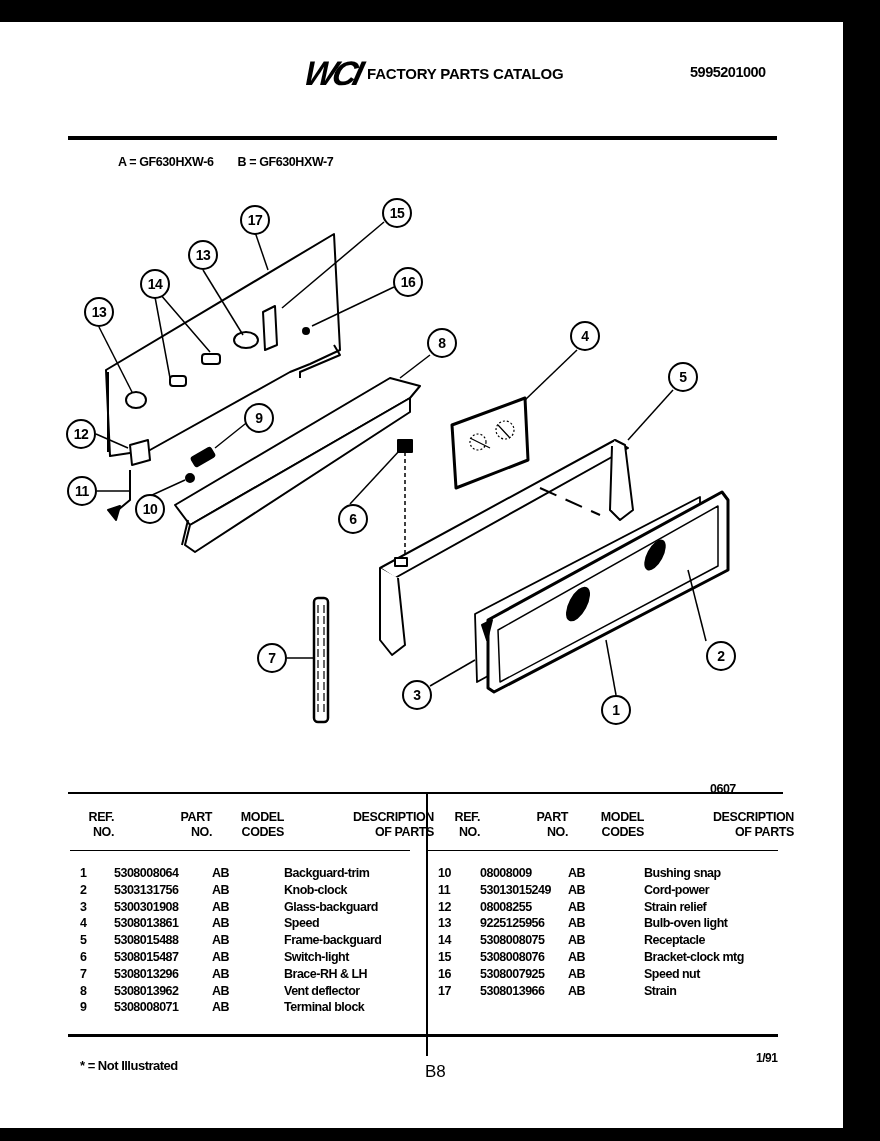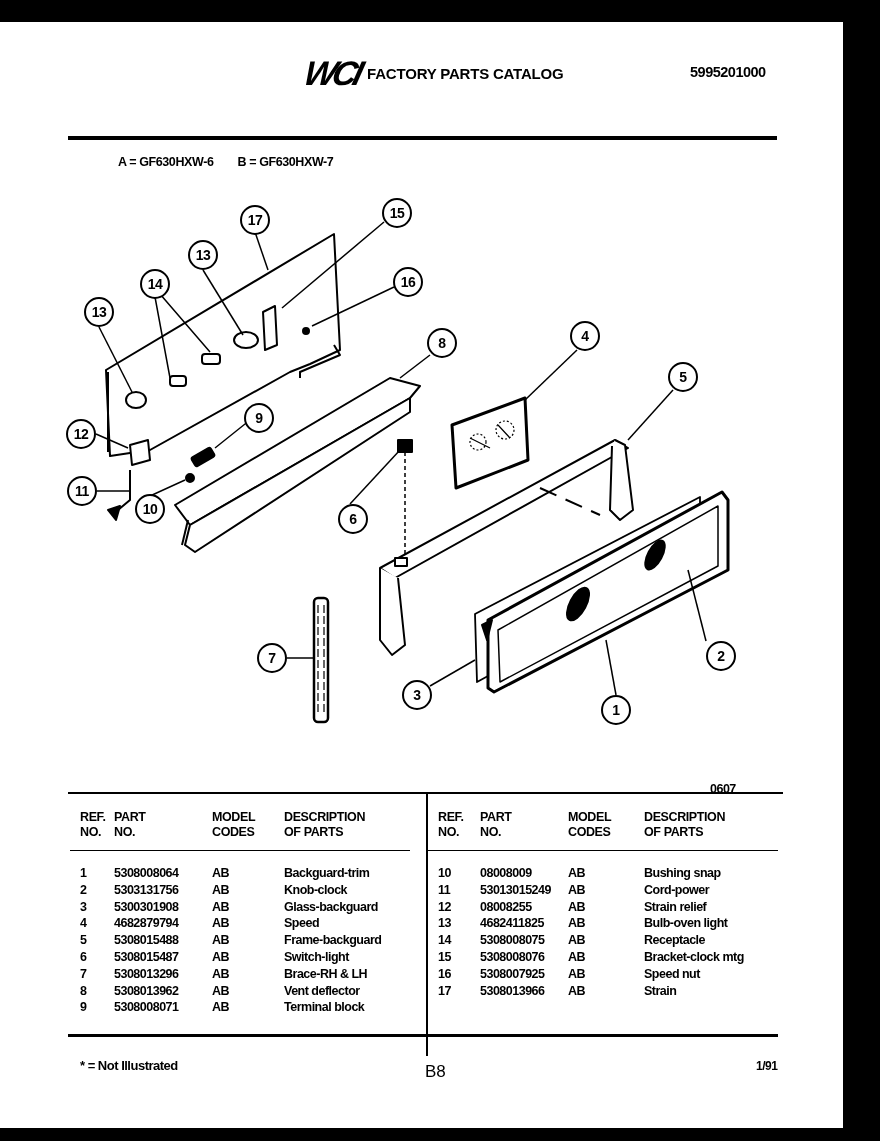--- a/index.html
+++ b/index.html
@@ -50,21 +50,21 @@
     .rule-mid {
       position: absolute; left: 68px; top: 792px; width: 715px; height: 2px; background: #000;
     }
     .vdiv {
       position: absolute; left: 426px; top: 794px; width: 2px; height: 262px; background: #000;
     }
     .table { position: absolute; top: 810px; }
     .table.left { left: 80px; }
     .table.right { left: 438px; }
     .th {
-      display: flex; font-weight: bold; font-size: 12.5px; line-height: 15px; letter-spacing: -0.4px;
+      display: flex; font-weight: bold; font-size: 12.5px; line-height: 15px; letter-spacing: -0.4px; text-align: right;
     }
     .th div { white-space: pre-line; }
     .hrule { height: 1px; background: #000; margin: 10px 0 14px 0; }
     .table.left .hrule { width: 340px; margin-left: -10px; }
     .table.right .hrule { width: 350px; margin-left: -10px; }
     .row {
       display: flex; font-weight: bold; font-size: 12.5px; line-height: 16.8px; letter-spacing: -0.5px;
     }
     .c-ref { width: 34px; }
     .c-part { width: 98px; }
@@ -76,21 +76,21 @@
     .rule-bot {
       position: absolute; left: 68px; top: 1034px; width: 710px; height: 3px; background: #000;
     }
     .foot-note {
       position: absolute; left: 80px; top: 1058px; font-weight: bold; font-size: 13px; letter-spacing: -0.5px;
     }
     .page-code {
       position: absolute; left: 425px; top: 1062px; font-weight: normal; font-size: 17px;
     }
     .date-code {
-      position: absolute; left: 756px; top: 1051px; font-weight: bold; font-size: 12px; letter-spacing: -0.5px; margin-top: 8px;
+      position: absolute; left: 756px; top: 1051px; font-weight: bold; font-size: 12px; letter-spacing: -0.5px;
     }
   </style>
 </head>
 <body>
 
 <div class="page">
 
   <div class="logo">
     <span class="logo-mark">WCI</span>
     <span class="logo-text">FACTORY PARTS CATALOG</span>
@@ -234,21 +234,21 @@
       <div class="c-desc">Knob-clock</div>
     </div>
   <div class="row">
       <div class="c-ref">3</div>
       <div class="c-part">5300301908</div>
       <div class="c-model">AB</div>
       <div class="c-desc">Glass-backguard</div>
     </div>
   <div class="row">
       <div class="c-ref">4</div>
-      <div class="c-part">4682879794</div>
+      <div class="c-part">5308013861</div>
       <div class="c-model">AB</div>
       <div class="c-desc">Speed</div>
     </div>
   <div class="row">
       <div class="c-ref">5</div>
       <div class="c-part">5308015488</div>
       <div class="c-model">AB</div>
       <div class="c-desc">Frame-backguard</div>
     </div>
   <div class="row">
@@ -302,21 +302,21 @@
       <div class="c-desc">Cord-power</div>
     </div>
   <div class="row">
       <div class="c-ref">12</div>
       <div class="c-part">08008255</div>
       <div class="c-model">AB</div>
       <div class="c-desc">Strain relief</div>
     </div>
   <div class="row">
       <div class="c-ref">13</div>
-      <div class="c-part">4682411825</div>
+      <div class="c-part">9225125956</div>
       <div class="c-model">AB</div>
       <div class="c-desc">Bulb-oven light</div>
     </div>
   <div class="row">
       <div class="c-ref">14</div>
       <div class="c-part">5308008075</div>
       <div class="c-model">AB</div>
       <div class="c-desc">Receptacle</div>
     </div>
   <div class="row">

